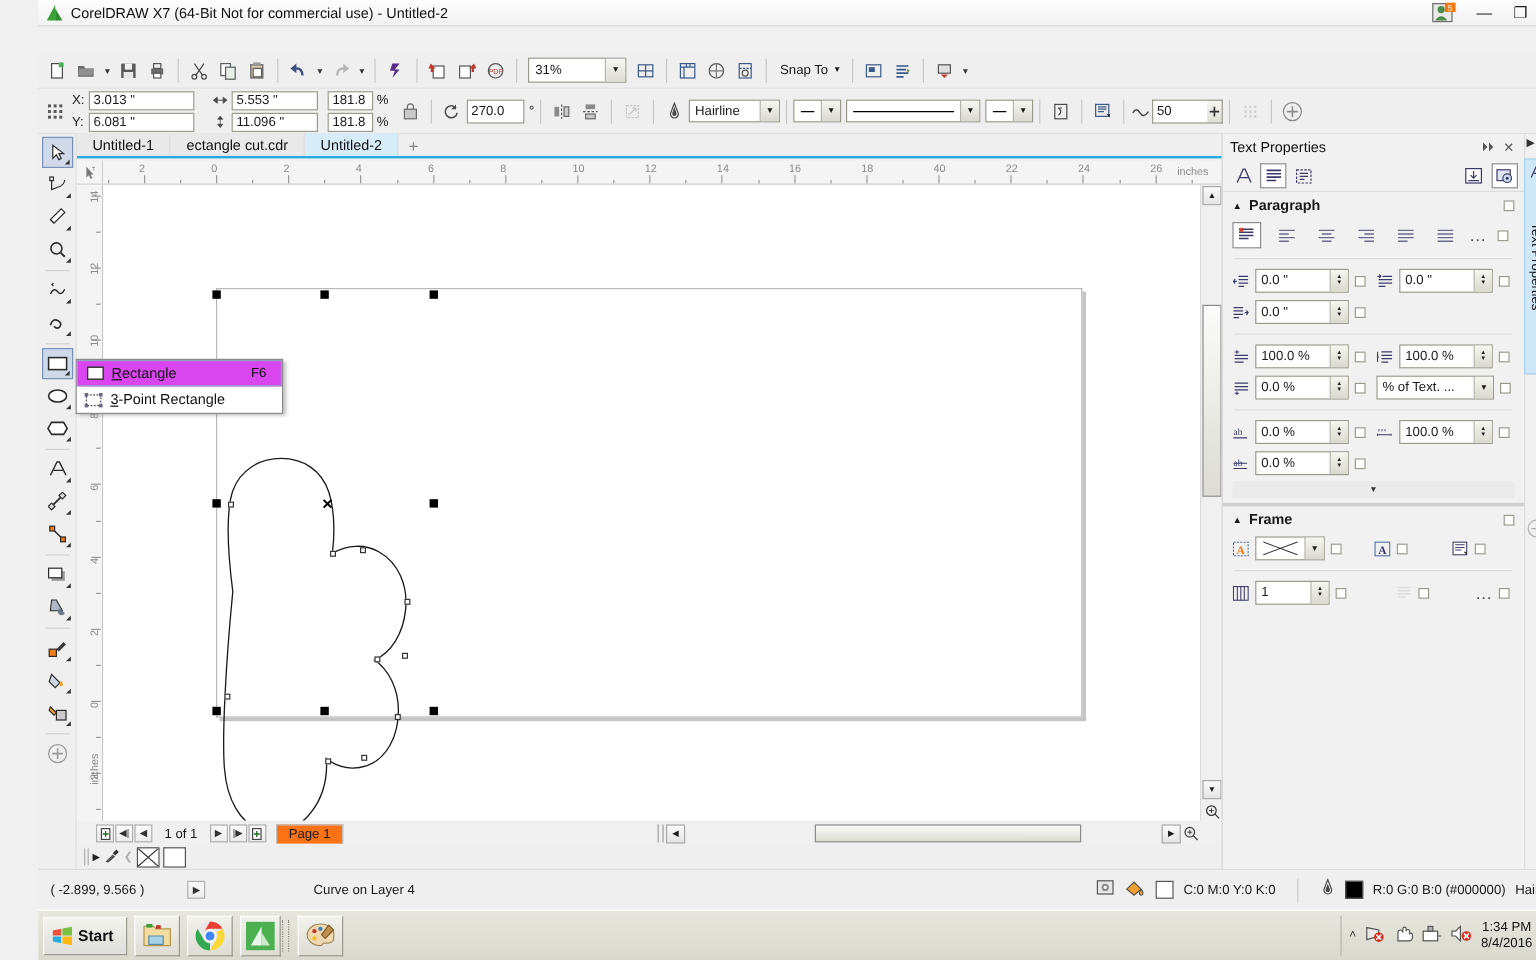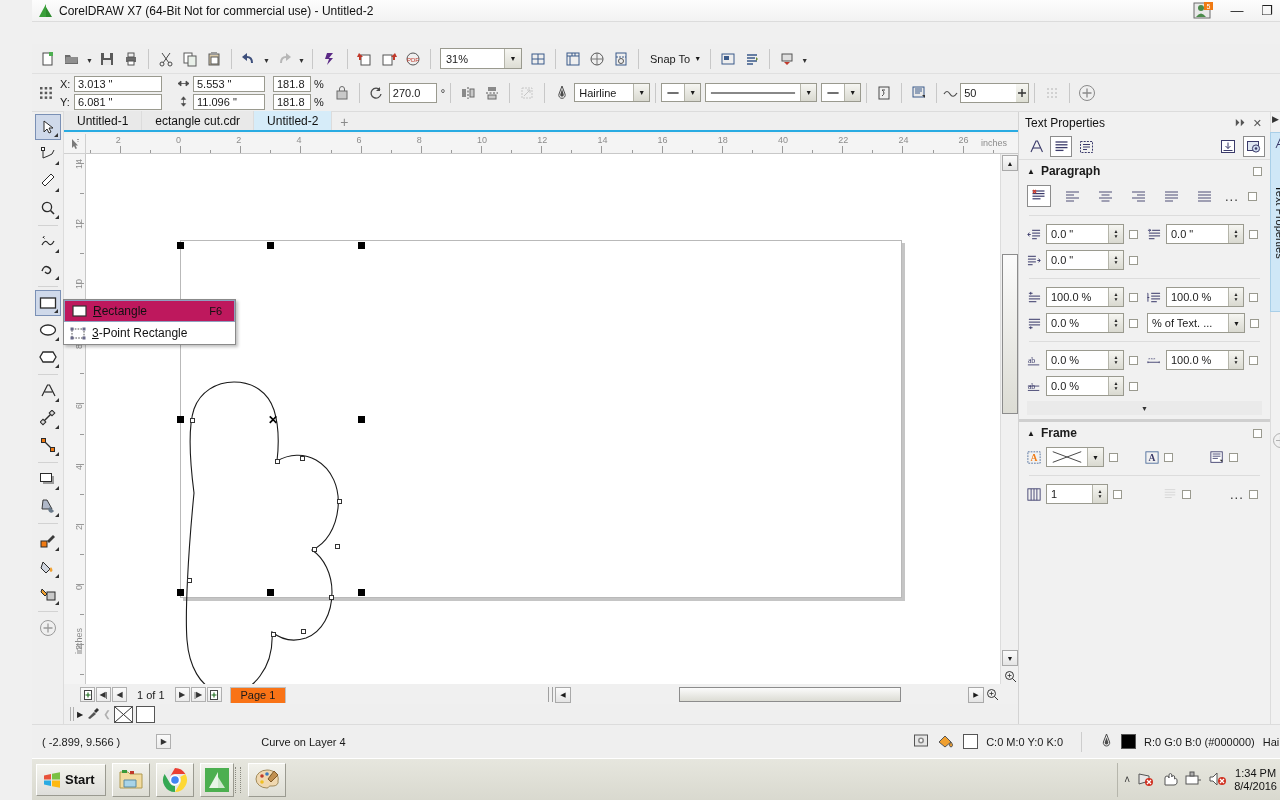--- a/index.html
+++ b/index.html
@@ -284,21 +284,21 @@
 
   
   .flyout {
     position: absolute; left: 31px; top: 299px; width: 173px;
     background: #fff; border: 1px solid #8a8a8a; box-shadow: 2px 2px 3px rgba(0,0,0,0.25);
     z-index: 50;
   }
   .fly-item {
     height: 22px; display: flex; align-items: center; font-size: 12px; color: #111;
   }
-  .fly-item.sel { background: #be185d; border: 1px solid #8fa0c0; }
+  .fly-item.sel { background: #d946ef; border: 1px solid #8fa0c0; }
   .fly-icon { width: 28px; display: flex; align-items: center; justify-content: center; }
   .fly-label { flex: 1; }
   .fly-key { padding-right: 12px; font-size: 11px; }
   .ul { text-decoration: underline; }
 
   
   .taskbar {
     position: absolute; left: 0; top: 758px; width: 1280px; height: 42px;
     background: linear-gradient(#e6e6de, #d9d9cf);
     border-top: 1px solid #fff;
@@ -649,21 +649,21 @@
           <path d="M4 4 h7 M4 6 h7 M4 8 h5" stroke="#3a5a8a"></path>
           <path d="M11 10 l3 0 l0 3 z" fill="#333"></path>
         </svg>
     </div>
     <div class="tsep"></div>
     <div class="iconcell" style="width:18px">
       <svg width="16" height="10" viewBox="0 0 16 10">
           <path d="M1 6 q3 -5 6 0 q3 5 7 -1" fill="none" stroke="#4a4a4a" stroke-width="1.2"></path>
         </svg>
     </div>
-    <div class="tfield" style="width:56px;height:20px;border-right:none">50</div>
+    <div class="tfield" style="width:46px;height:20px;border-right:none">50</div>
     <div class="spin" style="height:20px">
       <svg width="10" height="10" viewBox="0 0 10 10">
           <path d="M5 1 v8 M1 5 h8" stroke="#333" stroke-width="1.4"></path>
         </svg>
     </div>
     <div class="tsep"></div>
     <div class="tbtn" style="opacity:.35">
       <svg width="16" height="16" viewBox="0 0 16 16">
           <g fill="#9a9a9a">
             <rect x="3" y="3" width="2" height="2"></rect>

